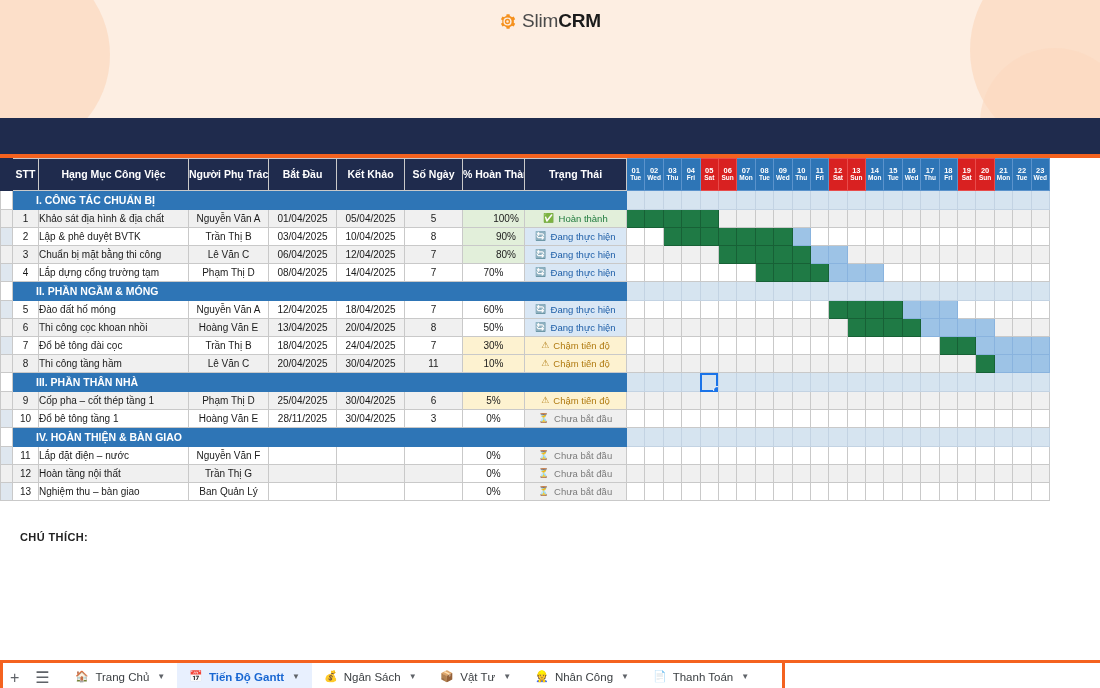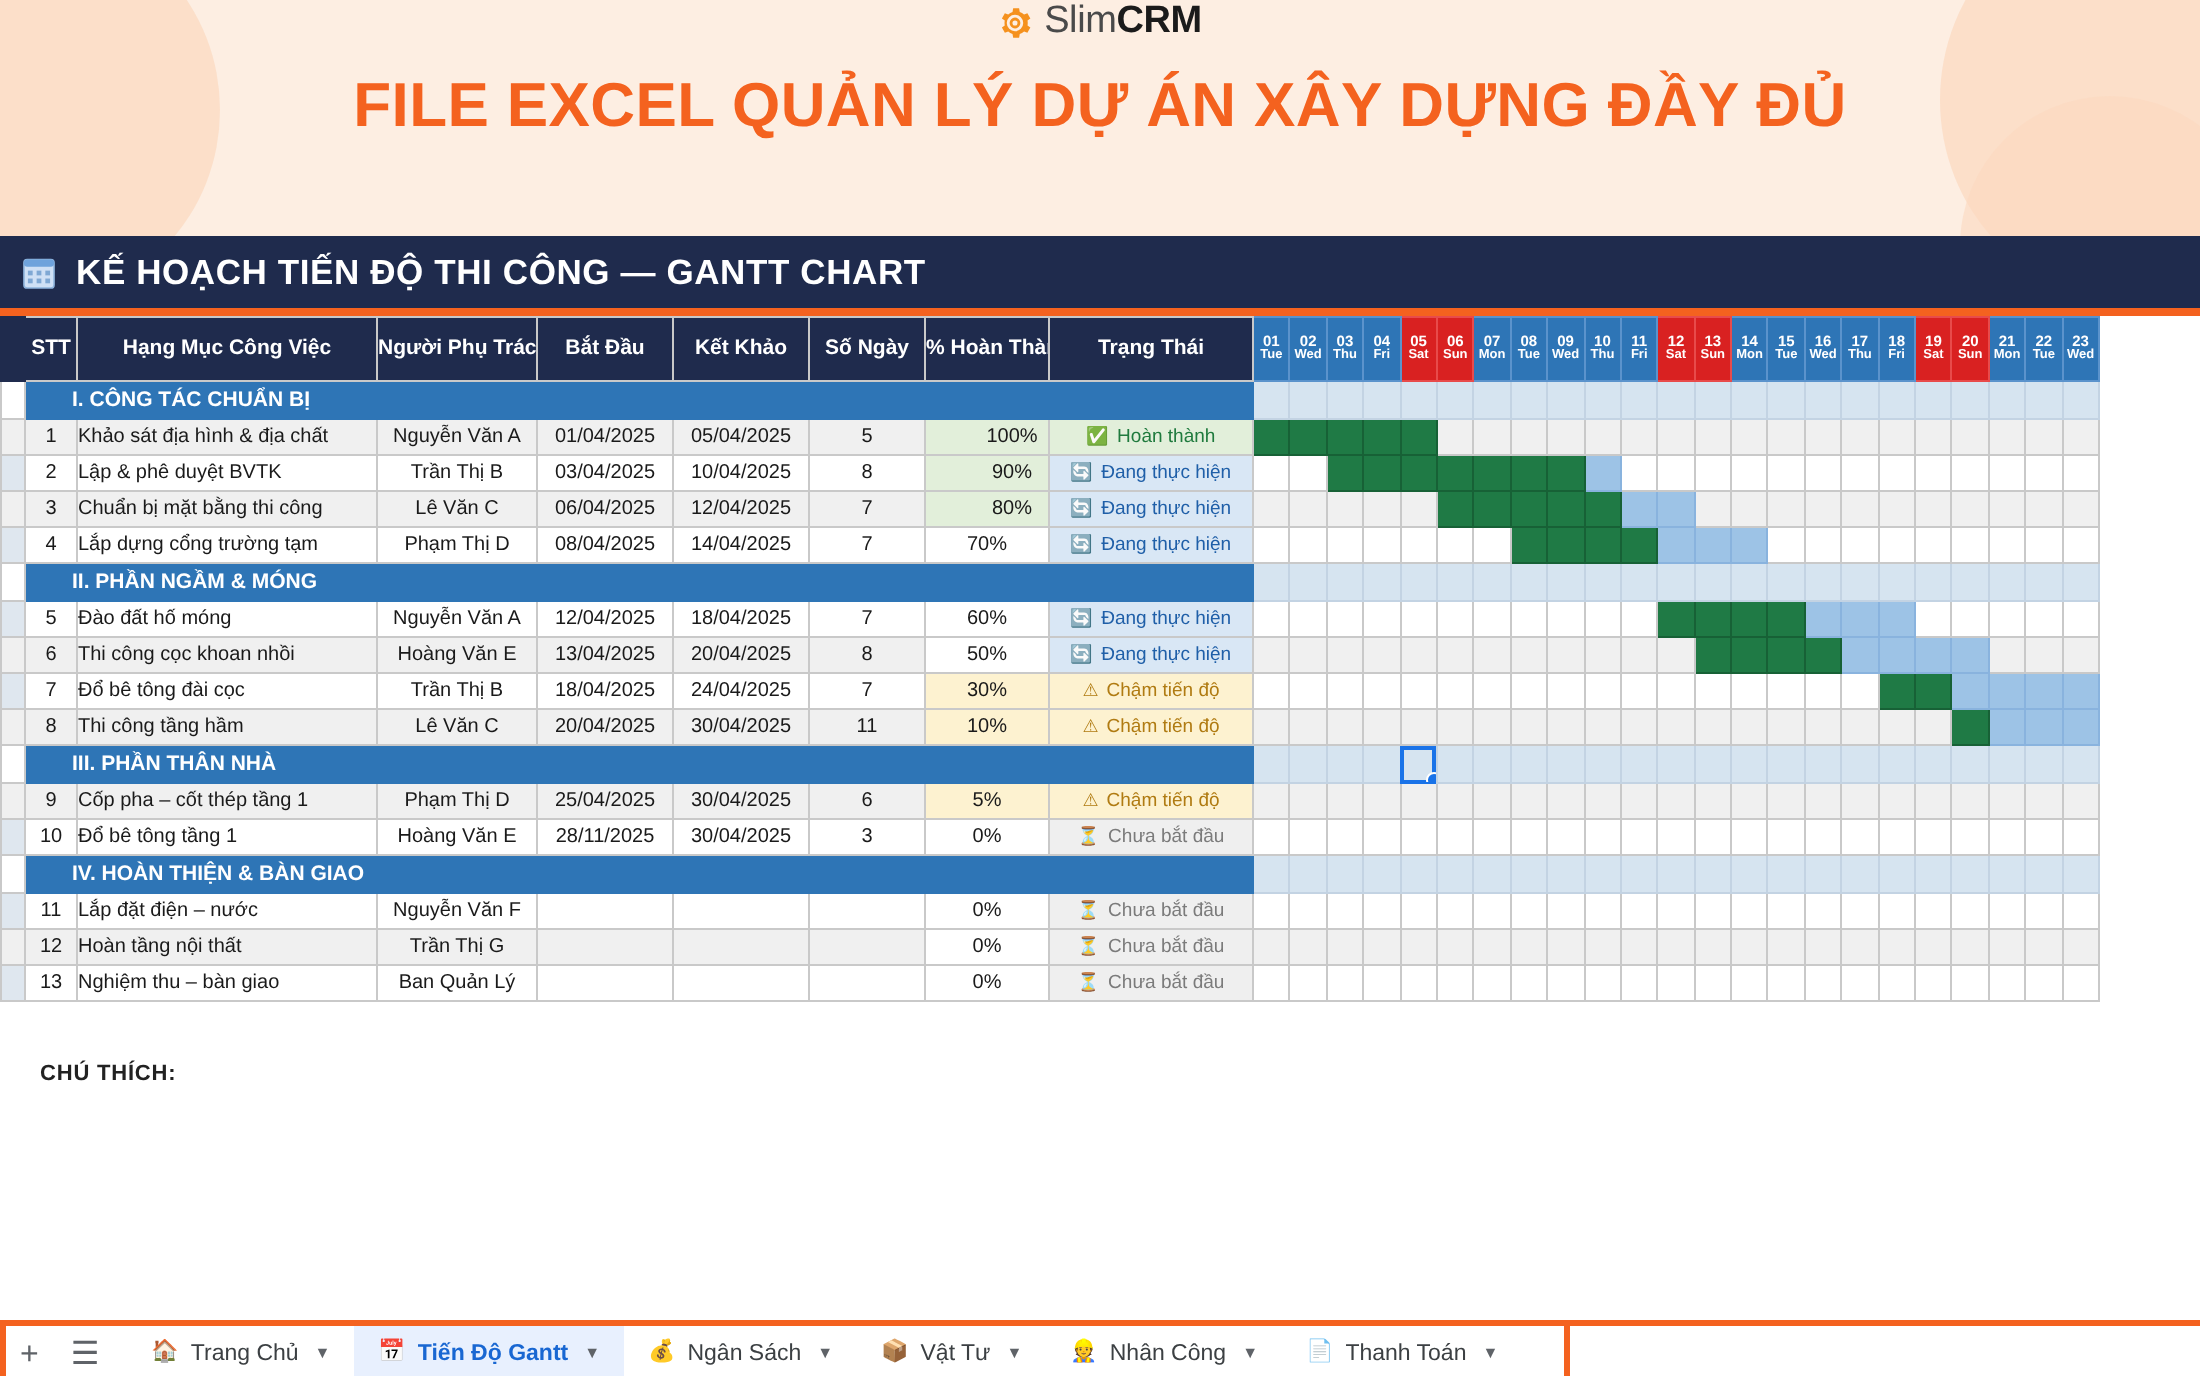--- a/index.html
+++ b/index.html
@@ -35,20 +35,21 @@
     position: absolute; right: -30px; bottom: -80px;
     width: 150px; height: 150px;
     border-radius: 50%;
     background: #fbd9c0;
     opacity: .6;
   }
   .logo-row {
     position: relative;
     display: flex; align-items: center; justify-content: center;
     gap: 6px;
+    padding-top: 10px;
     z-index: 2;
   }
   .logo-gear { width: 17px; height: 17px; display:block; }
   .logo-text {
     font-size: 19px; letter-spacing: -0.2px;
     color: #3b3b3b;
   }
   .logo-text b { color: #1b1b1b; font-weight: 700; }
   .logo-text span.slim { font-weight: 400; color:#4a4a4a; }
   .banner-title {
@@ -265,39 +266,25 @@
   <div class="banner-blob-r2"></div>
 
   <div class="logo-row">
     <svg class="logo-gear" viewBox="0 0 24 24">
       <path fill="#f5911e" d="M12 8.2a3.8 3.8 0 100 7.6 3.8 3.8 0 000-7.6zm0 5.6a1.8 1.8 0 110-3.6 1.8 1.8 0 010 3.6z"></path>
       <path fill="#f5911e" d="M21 12c0-.6-.06-1.2-.17-1.76l2.02-1.5-2.1-3.64-2.37.9a8.9 8.9 0 00-3.03-1.76L14.9 1.6h-4.2l-.45 2.64a8.9 8.9 0 00-3.03 1.76l-2.37-.9L2.75 8.74l2.02 1.5A9.4 9.4 0 004.6 12c0 .6.06 1.2.17 1.76l-2.02 1.5 2.1 3.64 2.37-.9a8.9 8.9 0 003.03 1.76l.45 2.64h4.2l.45-2.64a8.9 8.9 0 003.03-1.76l2.37.9 2.1-3.64-2.02-1.5c.11-.56.17-1.16.17-1.76zm-9 5.8A5.8 5.8 0 1117.8 12 5.8 5.8 0 0112 17.8z"></path>
     </svg>
     <span class="logo-text"><span class="slim">Slim</span><b>CRM</b></span>
   </div>
 
-  <div class="banner-title">FILE EXCEL QUẢN LÝ DỰ ÁN XÂY DỰNG ĐẦY ĐỦ</div>
 </div>
 
 <div class="sheet-wrap">
 
   <div class="sheet-header">
-    <div class="left">
-      <svg class="cal-icon" viewBox="0 0 24 24">
-        <rect x="2.5" y="3.5" width="19" height="18" rx="2" fill="#cfe0f5" stroke="#8fb4dd"></rect>
-        <rect x="2.5" y="3.5" width="19" height="4.5" rx="2" fill="#6fa3dc"></rect>
-        <rect x="5" y="10.5" width="3" height="3" fill="#7fa8d4"></rect>
-        <rect x="10.5" y="10.5" width="3" height="3" fill="#7fa8d4"></rect>
-        <rect x="16" y="10.5" width="3" height="3" fill="#7fa8d4"></rect>
-        <rect x="5" y="15.5" width="3" height="3" fill="#7fa8d4"></rect>
-        <rect x="10.5" y="15.5" width="3" height="3" fill="#7fa8d4"></rect>
-        <rect x="16" y="15.5" width="3" height="3" fill="#7fa8d4"></rect>
-      </svg>
-      <span class="sheet-title">KẾ HOẠCH TIẾN ĐỘ THI CÔNG  —  GANTT CHART</span>
-    </div>
   </div>
 
   <table class="gantt">
     <colgroup id="colgroup-root">
       <col class="c-gut">
         <col class="c-stt">
         <col class="c-task">
         <col class="c-person">
       <col class="c-start">
         <col class="c-end">

